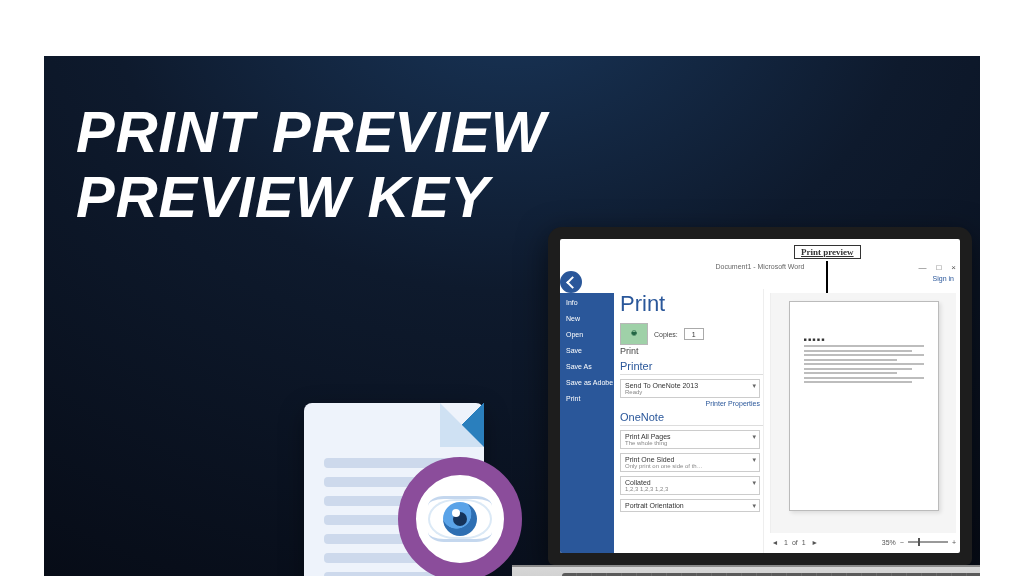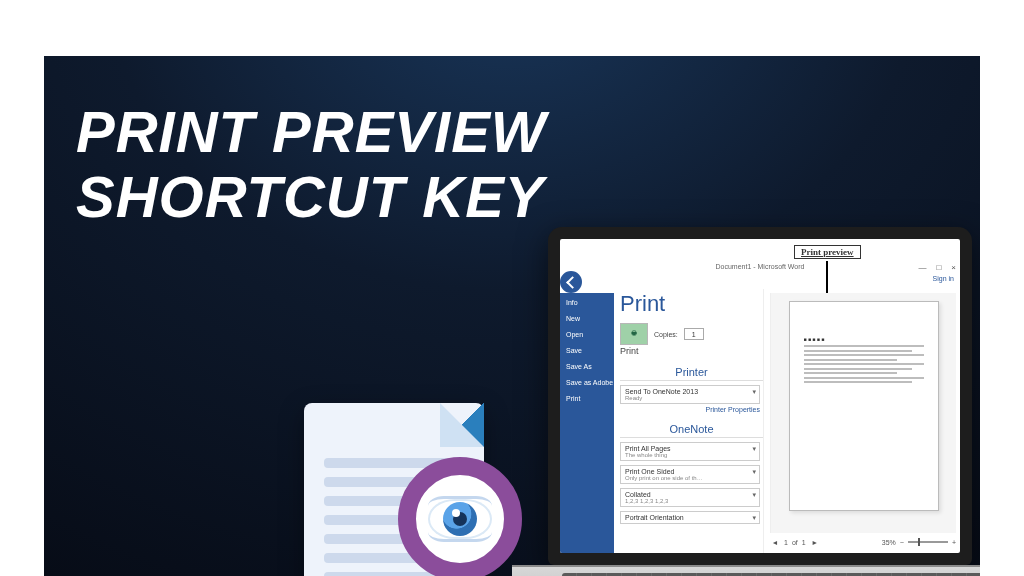--- a/index.html
+++ b/index.html
@@ -111,21 +111,21 @@
     background: #fff;
     border-right: 1px solid #eee;
     padding-left: 6px;
   }
   .printpanel h1 { font-size: 22px; font-weight: 300; color: #2a579a; margin-bottom: 6px; padding-top: 2px; }
   .row { display: flex; align-items: center; gap: 6px; margin-bottom: 2px; }
   .iconbox { width: 28px; height: 22px; background: linear-gradient(#9fd1a8,#9fd1a8); border: 1px solid #b7b7b7; font-size: 6px; display:flex;align-items:center;justify-content:center;color:#264; font-weight:bold;}
   .copies { font-size: 7px; color:#444;}
   .spin { width: 20px; height: 12px; border:1px solid #aaa; font-size:7px; display:flex;align-items:center;justify-content:center;}
   .sublabel { font-size: 9px; color:#444; margin-top:-1px; display:block;}
-  .sectionhdr { font-size: 11px; color: #2a579a; margin-top: 10px; border-bottom: 1px solid #ddd; padding-bottom: 2px; text-align: center;}
+  .sectionhdr { font-size: 11px; color: #2a579a; margin-top: 4px; border-bottom: 1px solid #ddd; padding-bottom: 2px;}
   .combo { margin-top:4px; border:1px solid #ccc; padding:2px 4px; background:#fff; width: 140px; font-size:7px; position:relative;}
   .combo::after{content:"▾"; position:absolute; right:3px; top:2px; color:#666;}
   .combo .sub { color:#888; font-size:6px; display:block;}
   .pprops { font-size:7px; color:#2a579a; text-align:right; width:140px; margin-top:2px;}
 
   .preview {
     position: absolute; left: 210px; top: 54px; right: 4px; bottom: 20px;
     background: #f5f5f5;
     border-left: 1px solid #eee;
     display: flex; align-items: flex-start; justify-content: center;
@@ -245,21 +245,21 @@
     opacity:.85;
   }
 </style>
 </head>
 <body>
 
 <div class="stage">
 
   <div class="headline">
     <div class="l1">PRINT PREVIEW</div>
-    <div class="l2">SHORTCUT KEY</div>
+    <div class="l2">PREVIEW KEY</div>
   </div>
 
   <div class="bottom-strip"></div>
 
   <div class="laptop">
     <div class="lid">
       <div class="screen">
 
         <div class="callout">Print preview</div>
         <div class="arrow"></div>

